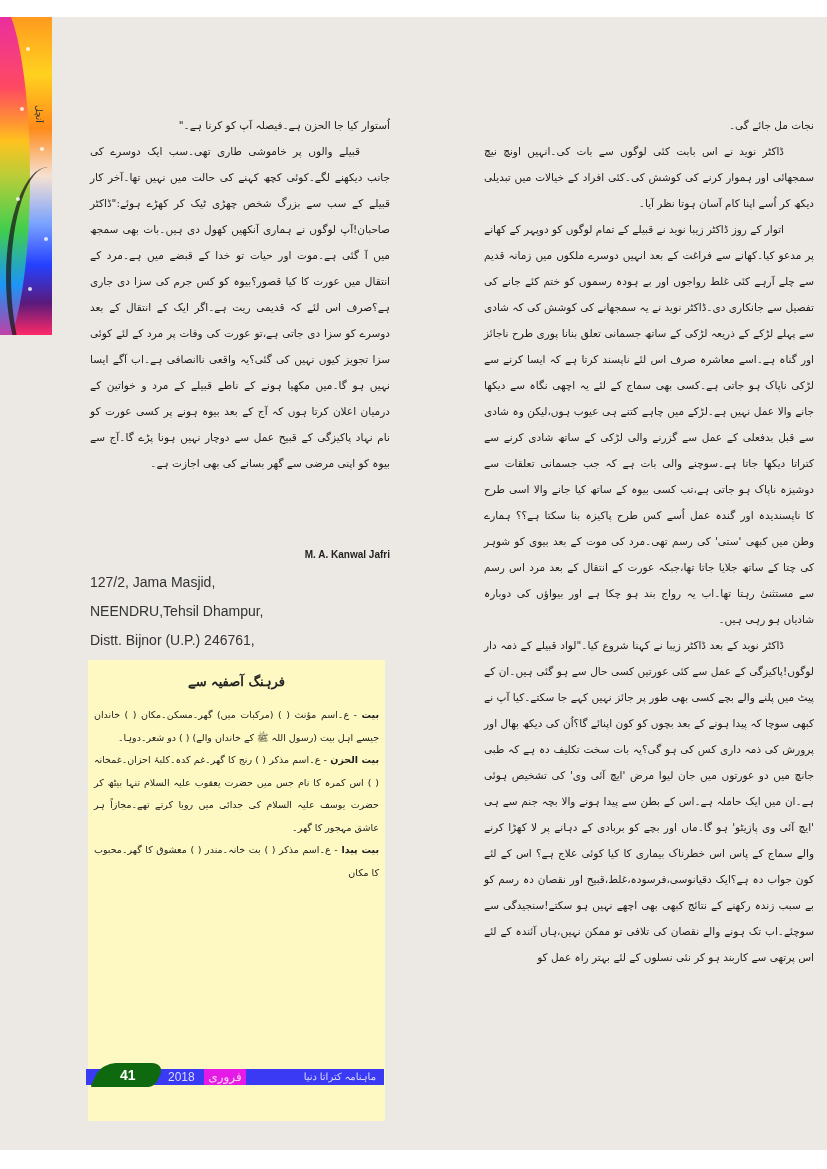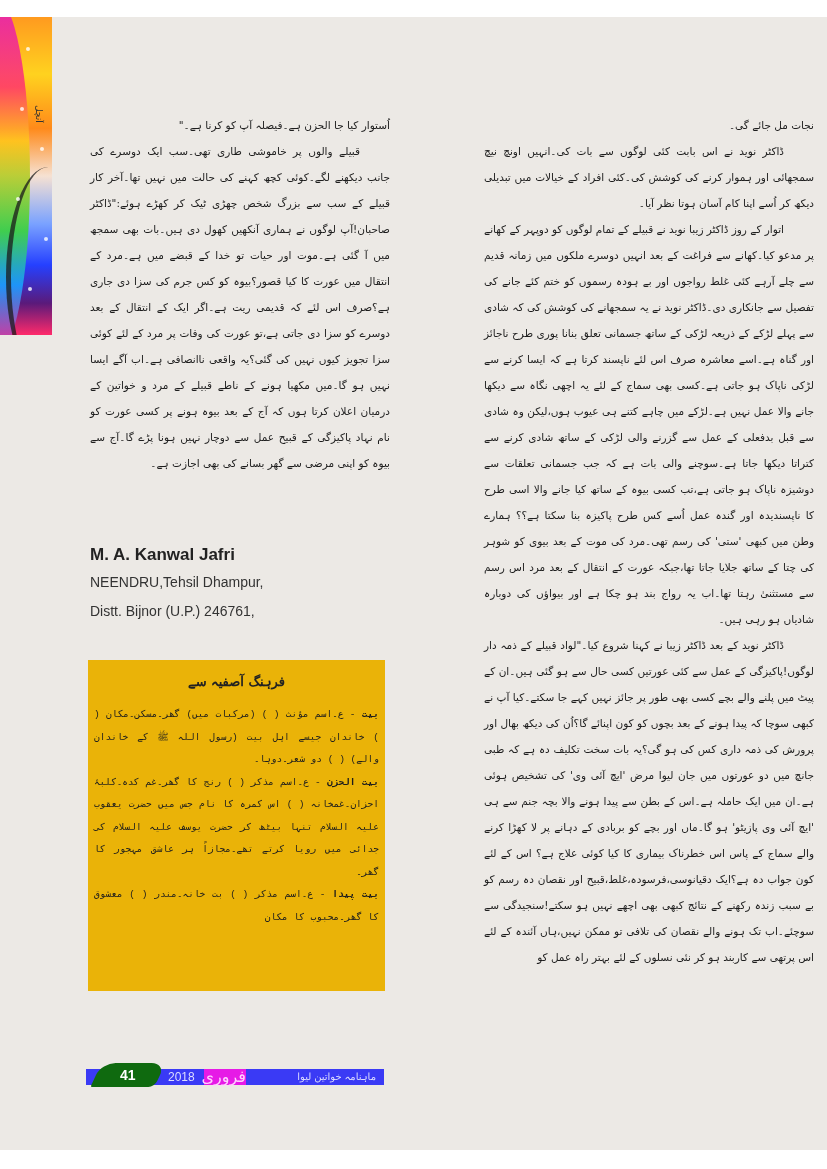--- a/index.html
+++ b/index.html
@@ -37,55 +37,55 @@
   }
   .col p { margin: 0; }
   .col-right { left: 440px; top: 112px; width: 330px; margin-left: 44px; }
   .col-left { left: 90px; top: 112px; width: 300px; }
   .indent { text-indent: 30px; }
 
   .signature {
     position: absolute; left: 90px; top: 542px; width: 300px;
     font-family: "Liberation Sans", sans-serif; color: #222;
   }
-  .signature .name { font-weight: bold; font-size: 17px; line-height: 26px; }
+  .signature .name { font-weight: bold; font-size: 10px; line-height: 26px; text-align: right; }
   .signature .addr { font-size: 14px; line-height: 29px; color: #333; }
 
   .glossary {
-    position: absolute; left: 88px; top: 660px; width: 297px; height: 331px;
-    background: #eab308;
+    position: absolute; left: 88px; top: 660px; width: 297px; height: 461px;
+    background: #fef9c3;
     direction: rtl;
   }
   .glossary .gtitle {
     text-align: center; font-size: 13px; font-weight: bold; color: #222; margin-top: 14px; height: 26px;
     font-family: "DejaVu Serif", serif;
   }
   .glossary .gbody {
-    padding: 4px 6px 0 6px; font-size: 9.5px; line-height: 22.5px; color: #1d1d1d; text-align: justify; font-family: Liberation Mono, monospace;
+    padding: 4px 6px 0 6px; font-size: 9.5px; line-height: 22.5px; color: #1d1d1d; text-align: justify;
   }
   .glossary .gbody p { margin: 0; }
   .glossary .term { font-weight: bold; }
 
   .footer {
     position: absolute; left: 86px; top: 1069px; width: 298px; height: 16px;
     background: #3a3af5; display: flex; align-items: center;
     font-family: "Liberation Sans", sans-serif;
   }
   .footer .page-tab {
     position: absolute; left: 10px; top: -6px; width: 64px; height: 24px;
     background: #0f6a0f; color: #ffffff; font-weight: bold; font-size: 14px;
     border-radius: 14px 14px 6px 2px / 12px 12px 6px 2px;
     display: flex; align-items: center; justify-content: center;
     transform: skewX(-25deg);
   }
   .footer .page-tab span { transform: skewX(25deg); }
   .footer .year { position: absolute; left: 82px; top: 0; color: #dcdcff; font-size: 12px; line-height: 16px; }
   .footer .month {
     position: absolute; left: 118px; top: 0; width: 42px; height: 16px; background: #e61ae6;
-    color: #ffd0ff; font-size: 16px; line-height: 16px; text-align: center; direction: rtl;
+    color: #ffd0ff; font-size: 12px; line-height: 16px; text-align: center; direction: rtl;
   }
   .footer .magazine { position: absolute; left: 168px; top: 0; width: 122px; color: #dcdcff; font-size: 10px; line-height: 16px; direction: rtl; text-align: right; }
 </style>
 </head>
 <body>
 
 <div class="page"></div>
 
 <div class="deco-strip">
   <div class="swirl-a"></div>
@@ -106,33 +106,34 @@
   <p class="indent">ڈاکٹر نوید کے بعد ڈاکٹر زیبا نے کہنا شروع کیا۔"لواد قبیلے کے ذمہ دار لوگوں!پاکیزگی کے عمل سے کئی عورتیں کسی حال سے ہو گئی ہیں۔ان کے پیٹ میں پلنے والے بچے کسی بھی طور پر جائز نہیں کہے جا سکتے۔کیا آپ نے کبھی سوچا کہ پیدا ہونے کے بعد بچوں کو کون اپنائے گا؟اُن کی دیکھ بھال اور پرورش کی ذمہ داری کس کی ہو گی؟یہ بات سخت تکلیف دہ ہے کہ طبی جانچ میں دو عورتوں میں جان لیوا مرض 'ایچ آئی وی' کی تشخیص ہوئی ہے۔ان میں ایک حاملہ ہے۔اس کے بطن سے پیدا ہونے والا بچہ جنم سے ہی 'ایچ آئی وی پازیٹو' ہو گا۔ماں اور بچے کو بربادی کے دہانے پر لا کھڑا کرنے والے سماج کے پاس اس خطرناک بیماری کا کیا کوئی علاج ہے؟ اس کے لئے کون جواب دہ ہے؟ایک دقیانوسی،فرسودہ،غلط،قبیح اور نقصان دہ رسم کو بے سبب زندہ رکھنے کے نتائج کبھی بھی اچھے نہیں ہو سکتے!سنجیدگی سے سوچئے۔اب تک ہونے والے نقصان کی تلافی تو ممکن نہیں،ہاں آئندہ کے لئے اس پرتھی سے کاربند ہو کر نئی نسلوں کے لئے بہتر راہ عمل کو</p>
 </div>
 
 <div class="col col-left">
   <p>اُستوار کیا جا الحزن ہے۔فیصلہ آپ کو کرنا ہے۔"</p>
   <p class="indent">قبیلے والوں پر خاموشی طاری تھی۔سب ایک دوسرے کی جانب دیکھنے لگے۔کوئی کچھ کہنے کی حالت میں نہیں تھا۔آخر کار قبیلے کے سب سے بزرگ شخص چھڑی ٹیک کر کھڑے ہوئے:"ڈاکٹر صاحبان!آپ لوگوں نے ہماری آنکھیں کھول دی ہیں۔بات بھی سمجھ میں آ گئی ہے۔موت اور حیات تو خدا کے قبضے میں ہے۔مرد کے انتقال میں عورت کا کیا قصور؟بیوہ کو کس جرم کی سزا دی جاری ہے؟صرف اس لئے کہ قدیمی ریت ہے۔اگر ایک کے انتقال کے بعد دوسرے کو سزا دی جاتی ہے،تو عورت کی وفات پر مرد کے لئے کوئی سزا تجویز کیوں نہیں کی گئی؟یہ واقعی ناانصافی ہے۔اب آگے ایسا نہیں ہو گا۔میں مکھیا ہونے کے ناطے قبیلے کے مرد و خواتین کے درمیان اعلان کرتا ہوں کہ آج کے بعد بیوہ ہونے پر کسی عورت کو نام نہاد پاکیزگی کے قبیح عمل سے دوچار نہیں ہونا پڑے گا۔آج سے بیوہ کو اپنی مرضی سے گھر بسانے کی بھی اجازت ہے۔</p>
 </div>
 
 <div class="signature">
   <div class="name">M. A. Kanwal Jafri</div>
+  <div class="addr">127/2, Jama Masjid,</div>
   <div class="addr">NEENDRU,Tehsil Dhampur,</div>
   <div class="addr">Distt. Bijnor (U.P.) 246761,</div>
 </div>
 
 <div class="glossary">
   <div class="gtitle">فرہنگ آصفیہ سے</div>
   <div class="gbody">
     <p><span class="term">بیت</span><span> - ع۔اسم مؤنث ( ) (مرکبات میں) گھر۔مسکن۔مکان ( ) خاندان جیسے اہل بیت (رسول اللہ ﷺ کے خاندان والے) ( ) دو شعر۔دوہا۔</span></p>
     <p><span class="term">بیت الحزن</span><span> - ع۔اسم مذکر ( ) رنج کا گھر۔غم کدہ۔کلبۂ احزان۔غمخانہ ( ) اس کمرہ کا نام جس میں حضرت یعقوب علیہ السلام تنہا بیٹھ کر حضرت یوسف علیہ السلام کی جدائی میں رویا کرتے تھے۔مجازاً ہر عاشق مہجور کا گھر۔</span></p>
     <p><span class="term">بیت پیدا</span><span> - ع۔اسم مذکر ( ) بت خانہ۔مندر ( ) معشوق کا گھر۔محبوب کا مکان</span></p>
   </div>
 </div>
 
 <div class="footer">
   <div class="page-tab">
       <span>41</span>
     </div>
   <div class="year">2018</div>
   <div class="month">فروری</div>
-  <div class="magazine">ماہنامہ خواتین لیوا</div>
+  <div class="magazine">ماہنامہ کتراتا دنیا</div>
 </div>
 
 </body></html>

